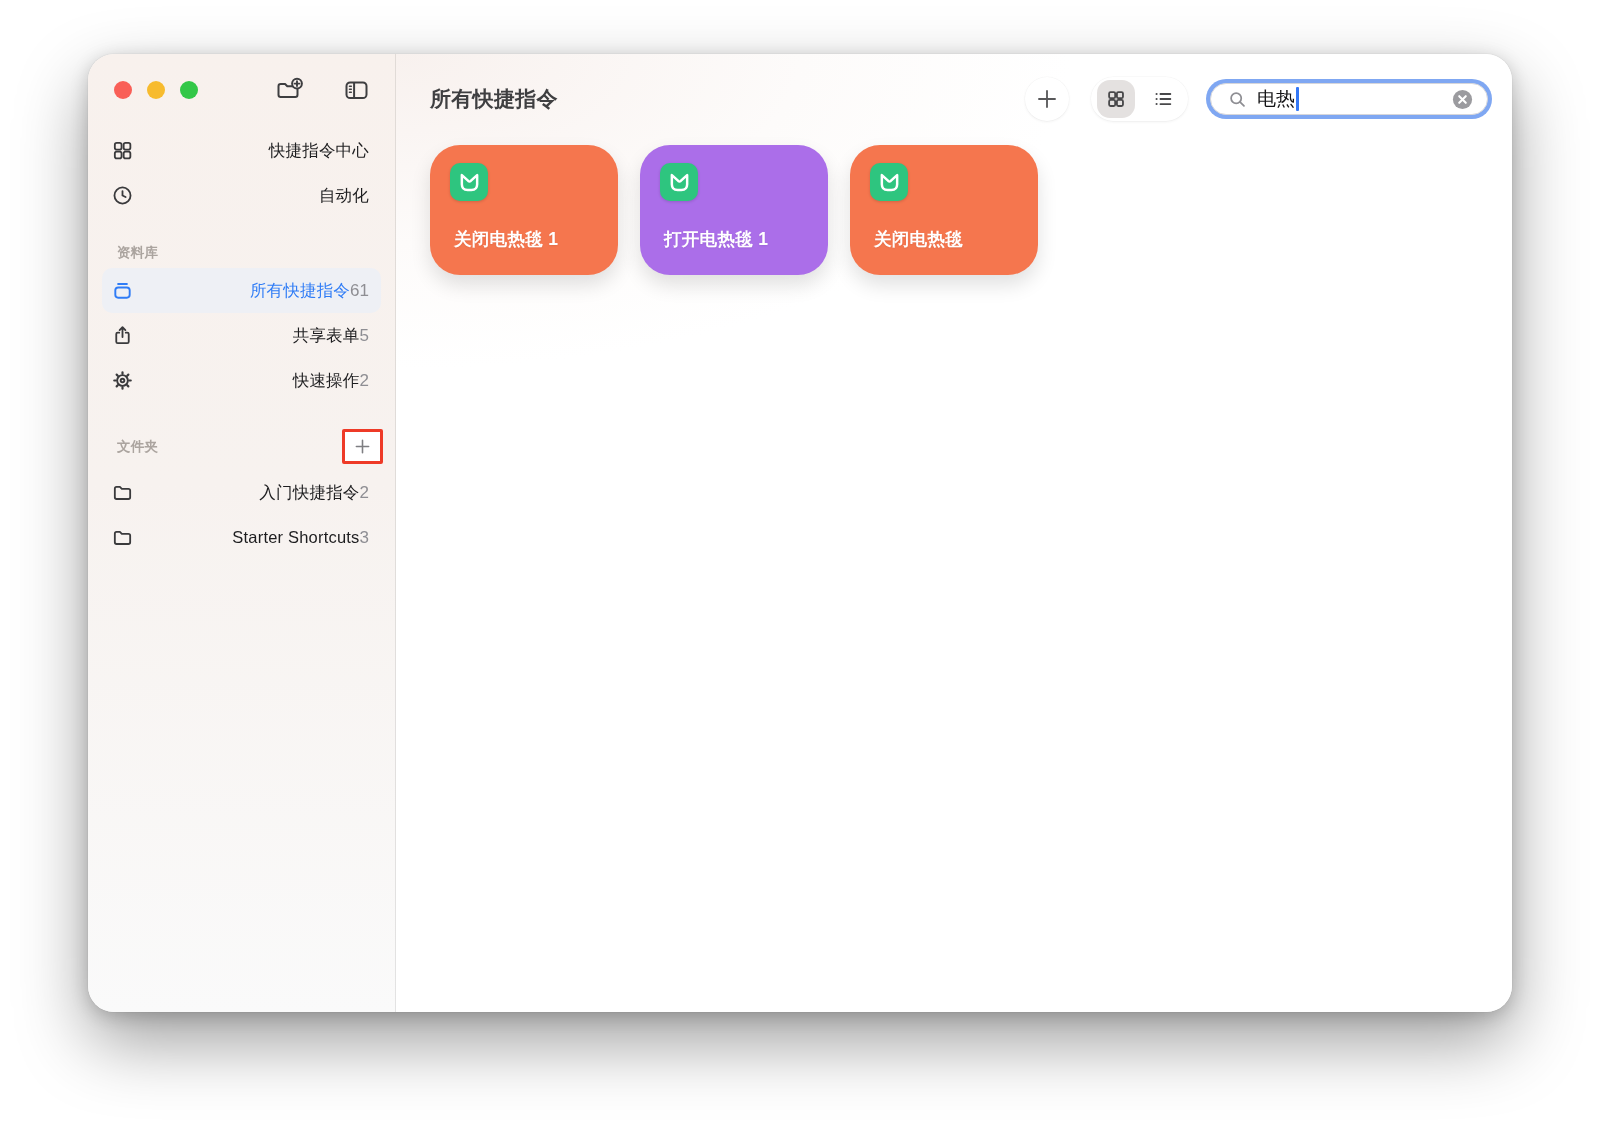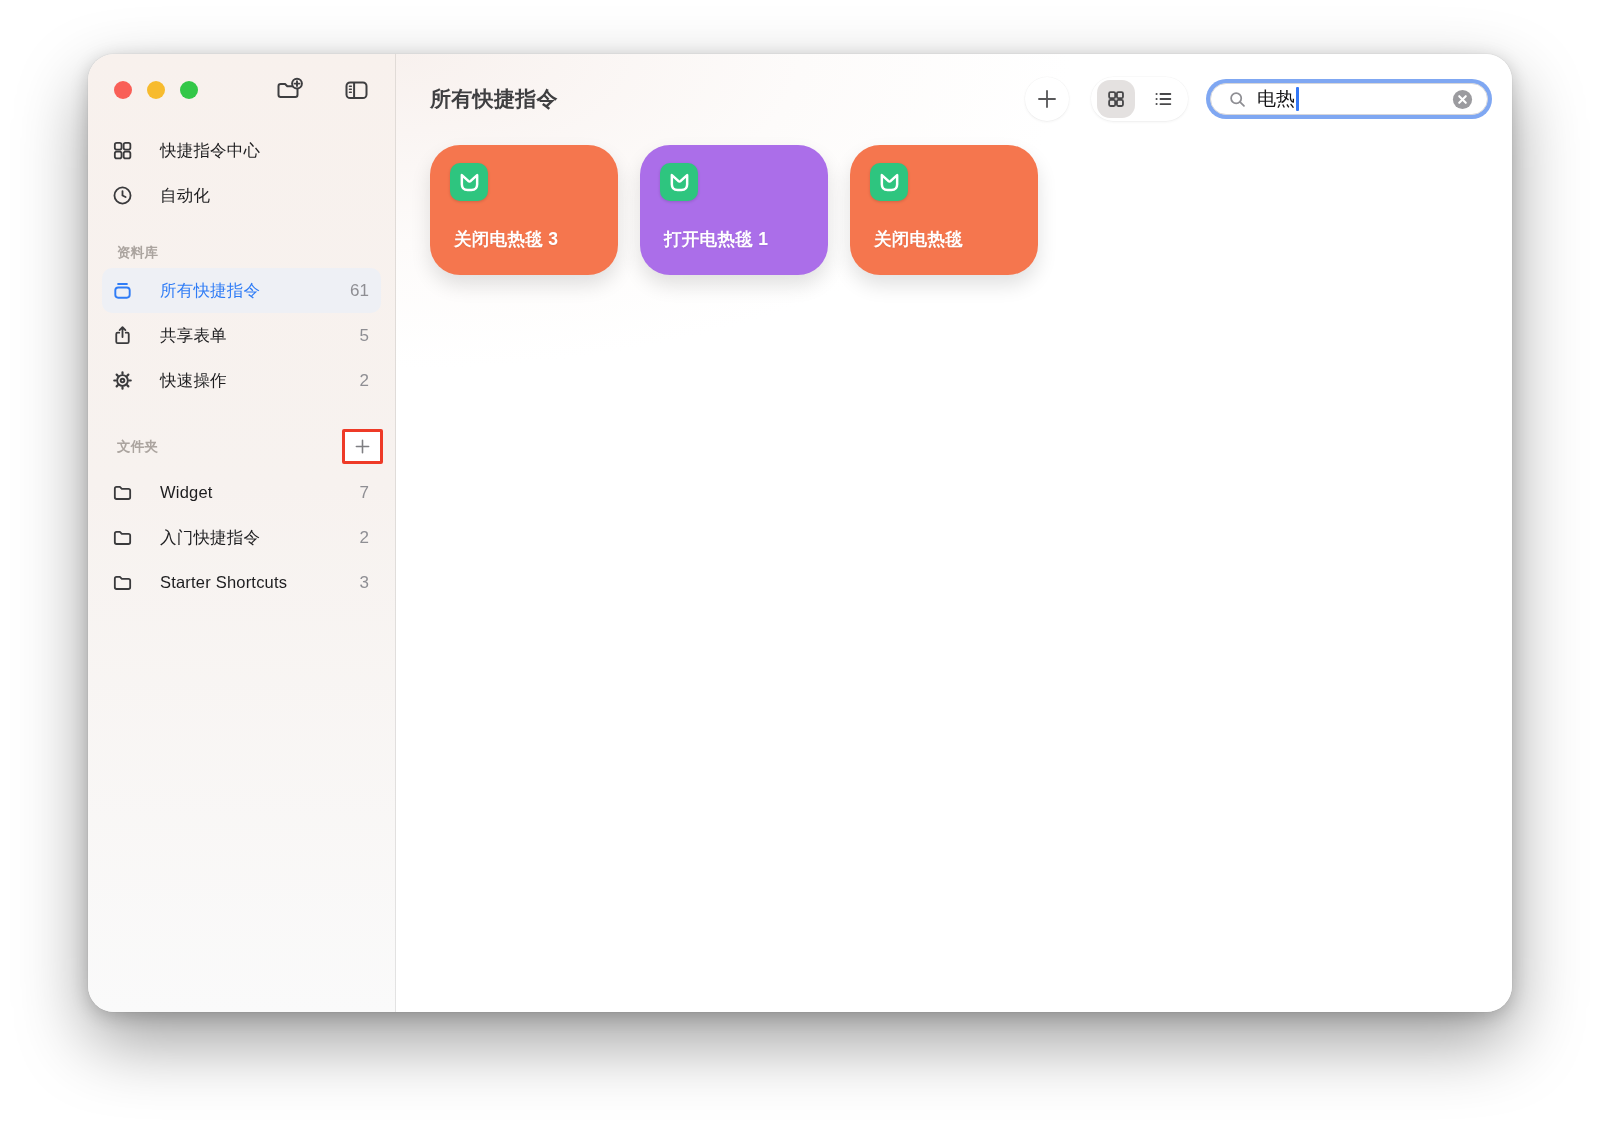--- a/index.html
+++ b/index.html
@@ -24,21 +24,21 @@
   .light { width:18px; height:18px; border-radius:50%; }
   .tb-spacer { flex:1; }
   .tb-btn { width:34px; height:30px; display:flex; align-items:center; justify-content:center; color:#3e3e40; cursor:default; }
   .tb-btn + .tb-btn { margin-left:32px; }
 
   .srow {
     height:45px; margin:0 14px 0 14px; padding:0 12px 0 5px; border-radius:10px;
     display:flex; align-items:center; font-size:16.5px; color:#1d1d1f;
   }
   .srow .sicon { width:30px; display:flex; justify-content:center; color:#3a3a3c; }
-  .srow .slabel { margin-left:23px; flex:1; white-space:nowrap; letter-spacing:.2px; }
+  .srow .slabel { margin-left:23px; flex:1; white-space:nowrap; letter-spacing:.2px;text-align:right; }
   .srow .scount { color:#8e8e93; font-size:17px; }
   .srow.selected { background:#eef0f5; }
   .srow.selected .sicon, .srow.selected .slabel { color:#2f7cf6; }
 
   .nav { padding-top:2px; }
   .section-head {
     display:flex; align-items:center; font-size:13.5px; font-weight:700; color:#aba49f;
     padding:0 12px 6px 29px; margin-top:26px; letter-spacing:.3px;
   }
   .section-head .sh-spacer { flex:1; }
@@ -200,29 +200,20 @@
           </span>
         </span>
       </div>
 
       <div class="srow">
         <span class="sicon">
           <svg width="23" height="23" viewBox="0 0 24 24" fill="none" stroke="currentColor" stroke-width="1.9" stroke-linejoin="round">
             <path d="M4 8 Q4 6.2 5.8 6.2 h3.5 l2 2 h6.9 Q20 8.2 20 10 v7 q0 1.8 -1.8 1.8 H5.8 Q4 18.8 4 17 Z"></path>
           </svg>
         </span>
-        <span class="slabel">Widget</span>
-        <span class="scount">7</span>
-      </div>
-      <div class="srow">
-        <span class="sicon">
-          <svg width="23" height="23" viewBox="0 0 24 24" fill="none" stroke="currentColor" stroke-width="1.9" stroke-linejoin="round">
-            <path d="M4 8 Q4 6.2 5.8 6.2 h3.5 l2 2 h6.9 Q20 8.2 20 10 v7 q0 1.8 -1.8 1.8 H5.8 Q4 18.8 4 17 Z"></path>
-          </svg>
-        </span>
         <span class="slabel">入门快捷指令</span>
         <span class="scount">2</span>
       </div>
       <div class="srow">
         <span class="sicon">
           <svg width="23" height="23" viewBox="0 0 24 24" fill="none" stroke="currentColor" stroke-width="1.9" stroke-linejoin="round">
             <path d="M4 8 Q4 6.2 5.8 6.2 h3.5 l2 2 h6.9 Q20 8.2 20 10 v7 q0 1.8 -1.8 1.8 H5.8 Q4 18.8 4 17 Z"></path>
           </svg>
         </span>
         <span class="slabel">Starter Shortcuts</span>
@@ -291,21 +282,21 @@
     <div class="cards">
 
       <div class="card" style="background: rgb(245, 118, 78);">
         <div class="app-icon" style="background: rgb(46, 197, 127);">
           <span>
             <svg width="27" height="27" viewBox="0 0 24 24" fill="none" stroke="#ffffff" stroke-width="2.2" stroke-linecap="round" stroke-linejoin="round">
               <path d="M5.2 5.4 L10.9 10.6 Q12 11.5 13.1 10.6 L18.8 5.4 V13.5 Q18.8 18.6 13.7 18.6 H10.3 Q5.2 18.6 5.2 13.5 Z"></path>
             </svg>
           </span>
         </div>
-        <div class="card-label">关闭电热毯 3</div>
+        <div class="card-label">关闭电热毯 1</div>
       </div>
 
       <div class="card" style="background: rgb(171, 110, 233); padding-left: 12px;">
         <div class="app-icon" style="background: rgb(46, 197, 127);">
           <span>
             <svg width="27" height="27" viewBox="0 0 24 24" fill="none" stroke="#ffffff" stroke-width="2.2" stroke-linecap="round" stroke-linejoin="round">
               <path d="M5.2 5.4 L10.9 10.6 Q12 11.5 13.1 10.6 L18.8 5.4 V13.5 Q18.8 18.6 13.7 18.6 H10.3 Q5.2 18.6 5.2 13.5 Z"></path>
             </svg>
           </span>
         </div>

